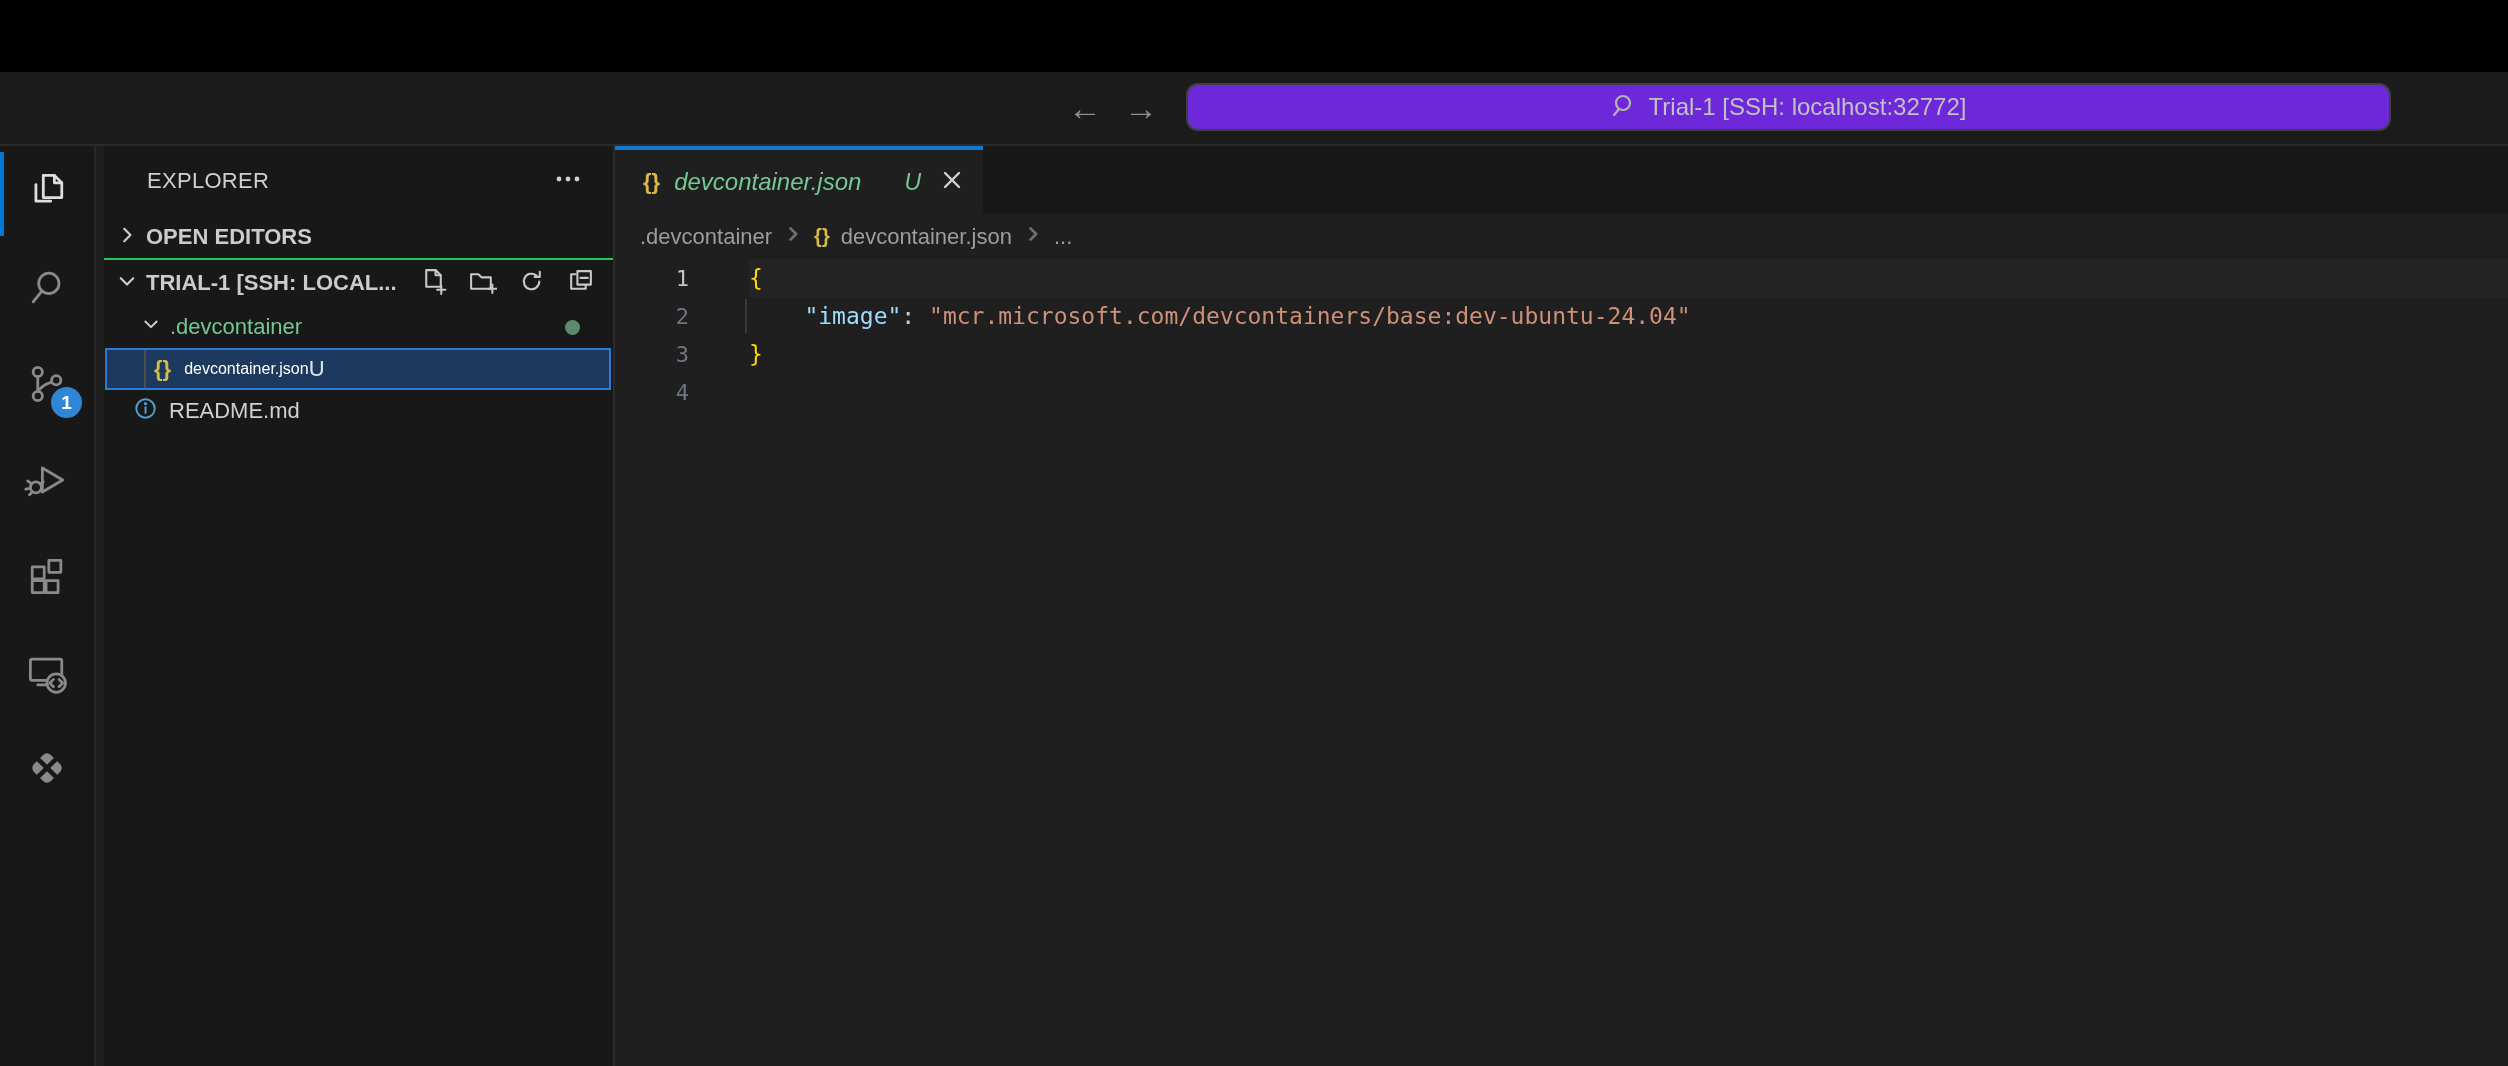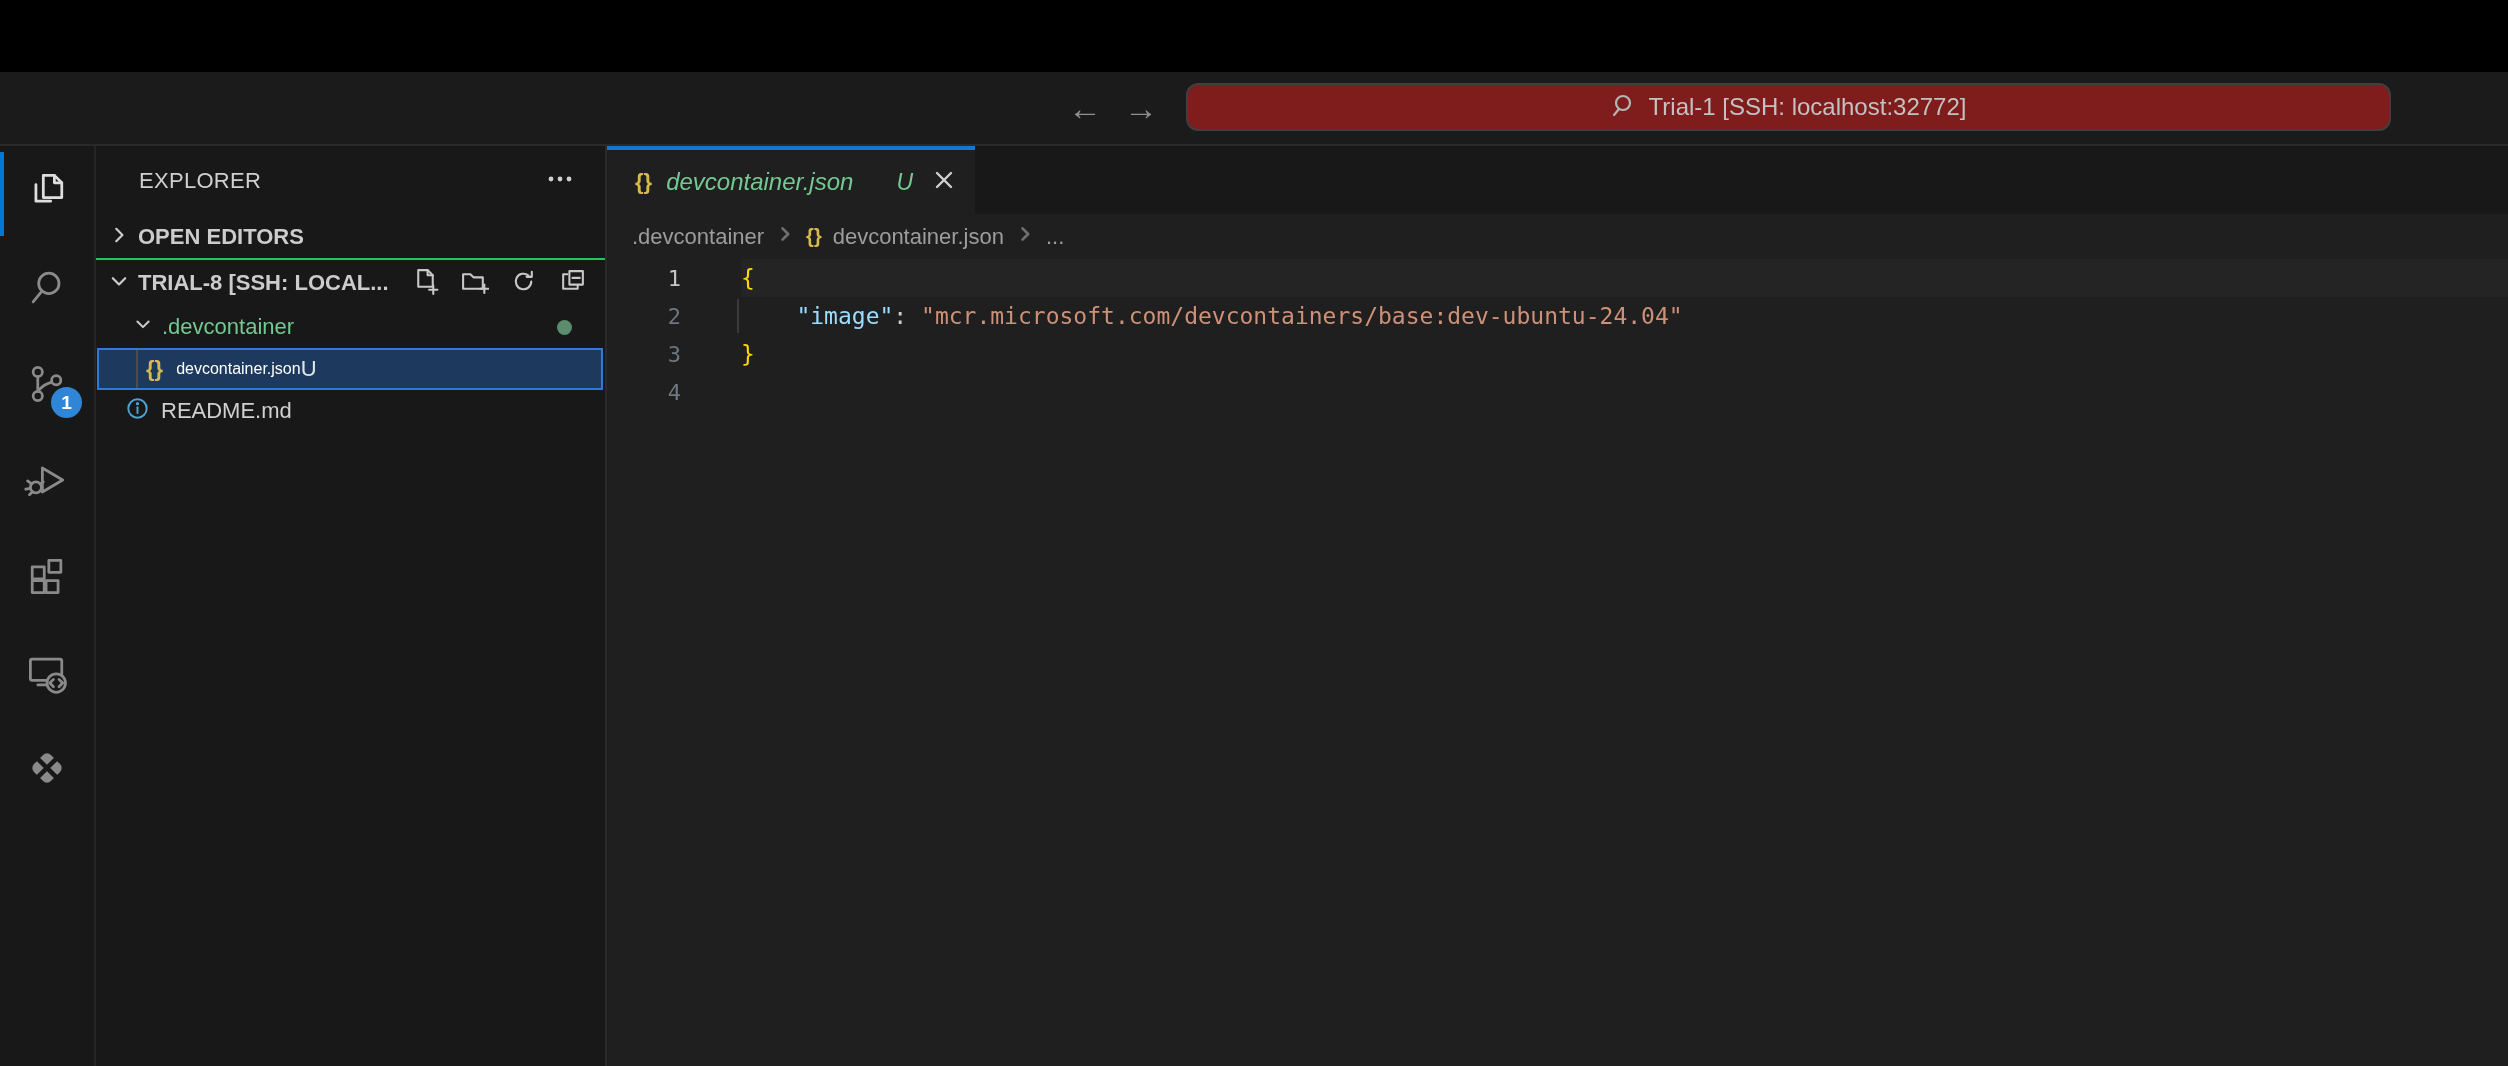--- a/index.html
+++ b/index.html
@@ -7,21 +7,21 @@
               font-family:"Liberation Sans", sans-serif; -webkit-font-smoothing:antialiased; }
 
   
   .menubar-black { width:100%; height:72px; background:#000; }
   .titlebar { position:relative; width:100%; height:74px; background:#1b1b1b;
               border-bottom:2px solid #2a2a2a; }
   .nav-arrows { position:absolute; left:1068px; top:0; height:72px; display:flex;
                 align-items:center; gap:22px; }
   .nav-arrow { font-size:34px; color:#8f8f8f; line-height:1; cursor:default; }
   .command-center { position:absolute; left:1186px; top:11px; width:1205px; height:48px;
-                    background:#7f1d1d; border:2px solid #3f3f3f; border-radius:12px;
+                    background:#6d28d9; border:2px solid #3f3f3f; border-radius:12px;
                     display:flex; align-items:center; justify-content:center; gap:12px; }
   .command-center .cc-text { font-size:24px; color:#c2c2c2; }
 
   
   .main { display:flex; width:100%; height:920px; }
 
   
   .activitybar { width:96px; background:#181818; border-right:2px solid #262626;
                  display:flex; flex-direction:column; }
   .ab-item { position:relative; width:94px; height:96px; display:flex;
@@ -29,21 +29,21 @@
   .ab-item.active::before { content:""; position:absolute; left:0; top:6px; bottom:6px;
                             width:4px; background:#0078d4; }
   .ab-item svg { stroke:#8a8a8a; fill:none; stroke-width:3; stroke-linecap:round; stroke-linejoin:round; }
   .ab-item.active svg { stroke:#dedede; }
   .ab-badge { position:absolute; right:12px; bottom:16px; min-width:31px; height:31px;
               background:#2f86d6; border-radius:16px; color:#fff; font-size:19px; font-weight:700;
               display:flex; align-items:center; justify-content:center; }
 
   
   .sidebar { width:511px; background:#181818; border-right:2px solid #2a2a2a;
-             display:flex; flex-direction:column; color:#cccccc; }
+             display:flex; flex-direction:column; color:#cccccc;margin-left:8px; }
   .sb-header { height:70px; display:flex; align-items:center; padding:0 30px 0 43px; }
   .sb-title { font-size:22px; color:#cfcfcf; letter-spacing:.3px; flex:1; }
   .row-line { display:flex; align-items:center; }
   .sb-open-editors { height:44px; border-bottom:2px solid #22c55e; padding-left:12px; gap:8px; }
   .sb-open-editors .lbl, .sb-section .lbl { font-size:22px; font-weight:700; color:#cccccc; }
   .sb-section { height:46px; padding-left:12px; gap:8px; }
   .sb-section .lbl { flex:1; white-space:nowrap; overflow:hidden; }
   .sb-actions { display:flex; gap:20px; margin-right:18px; }
   .sb-actions svg { stroke:#c8c8c8; fill:none; stroke-width:2; stroke-linecap:round; stroke-linejoin:round; }
 
@@ -203,21 +203,21 @@
       </span>
       <span class="lbl">OPEN EDITORS</span>
     </div>
 
     <div class="row-line sb-section">
       <span>
         <svg width="22" height="22" viewBox="0 0 16 16" fill="none" stroke="#cccccc" stroke-width="1.6" stroke-linecap="round" stroke-linejoin="round">
           <polyline points="3.5 6 8 10.5 12.5 6"></polyline>
         </svg>
       </span>
-      <span class="lbl">TRIAL-8 [SSH: LOCAL...</span>
+      <span class="lbl">TRIAL-1 [SSH: LOCAL...</span>
       <span class="sb-actions">
         <span>
           <svg width="29" height="29" viewBox="0 0 28 28">
             <path d="M7 3 h9 l5 5 v11 h-14 z"></path>
               <path d="M16 3 v5 h5"></path>
             <path d="M21.5 18 v8 M17.5 22 h8"></path>
           </svg>
         </span>
         <span>
           <svg width="29" height="29" viewBox="0 0 28 28">

